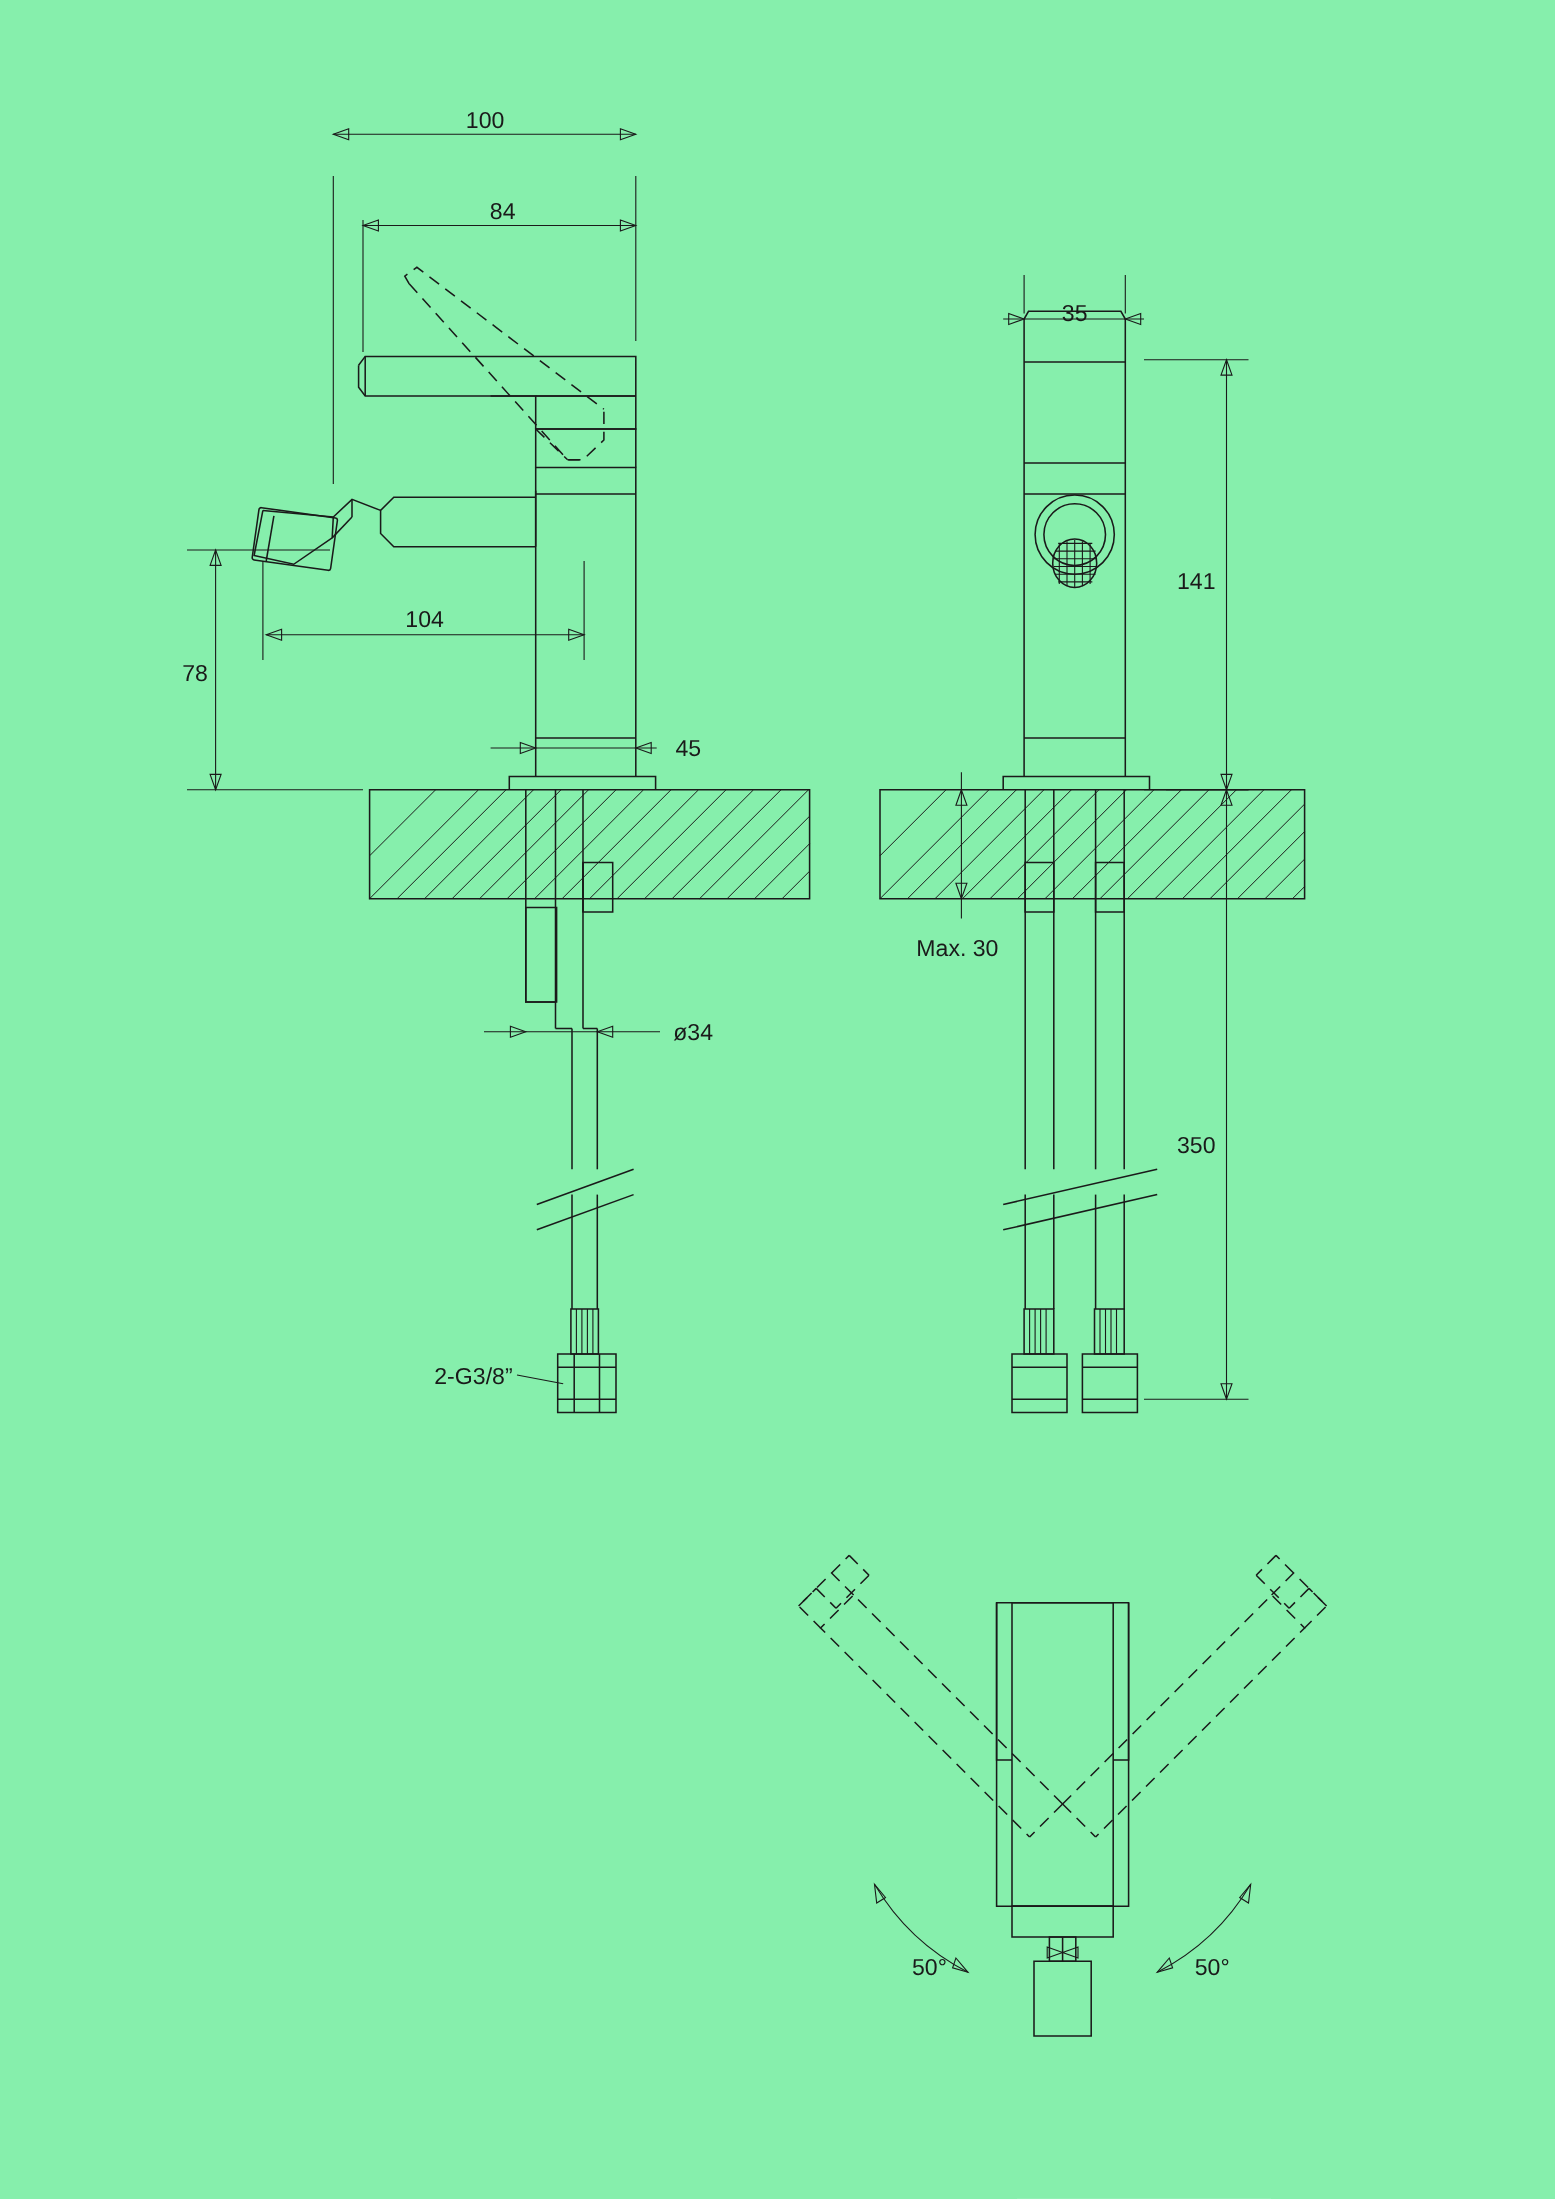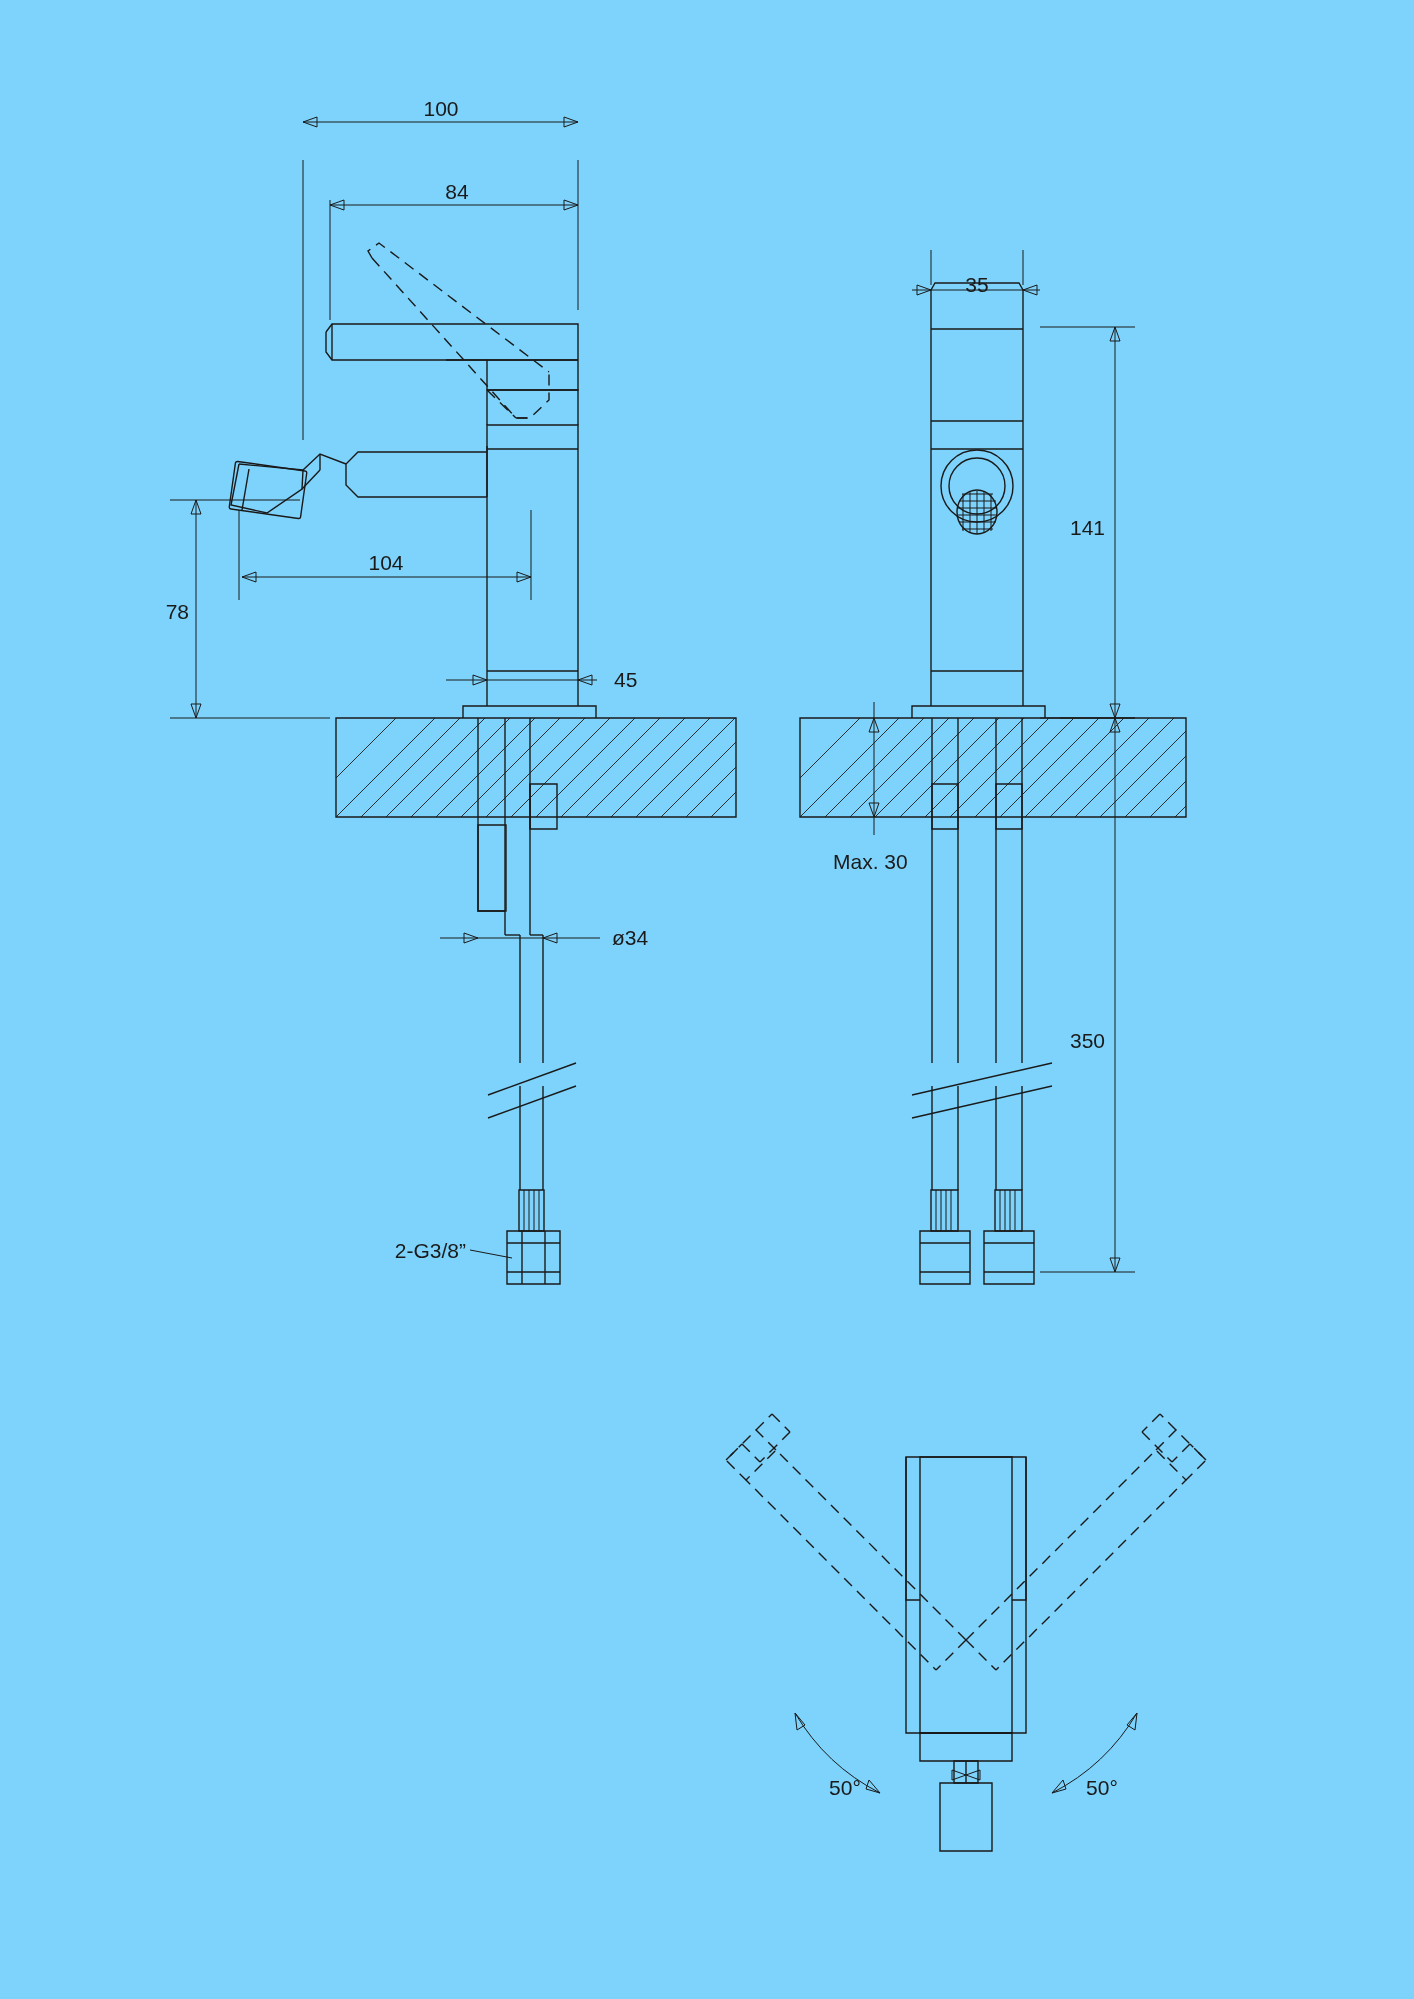--- a/index.html
+++ b/index.html
@@ -8,21 +8,21 @@
     background: #ffffff;
   }
   body {
     font-family: "Liberation Sans", sans-serif;
     color: #1a1a1a;
   }
   #sheet {
     position: relative;
     width: 1414px;
     height: 1999px;
-    background: #7dd3fc;
+    background: #86efac;
     overflow: hidden;
   }
   #drawing {
     position: absolute;
     left: 0;
     top: 0;
     width: 1414px;
     height: 1999px;
   }
   .dimtext {

